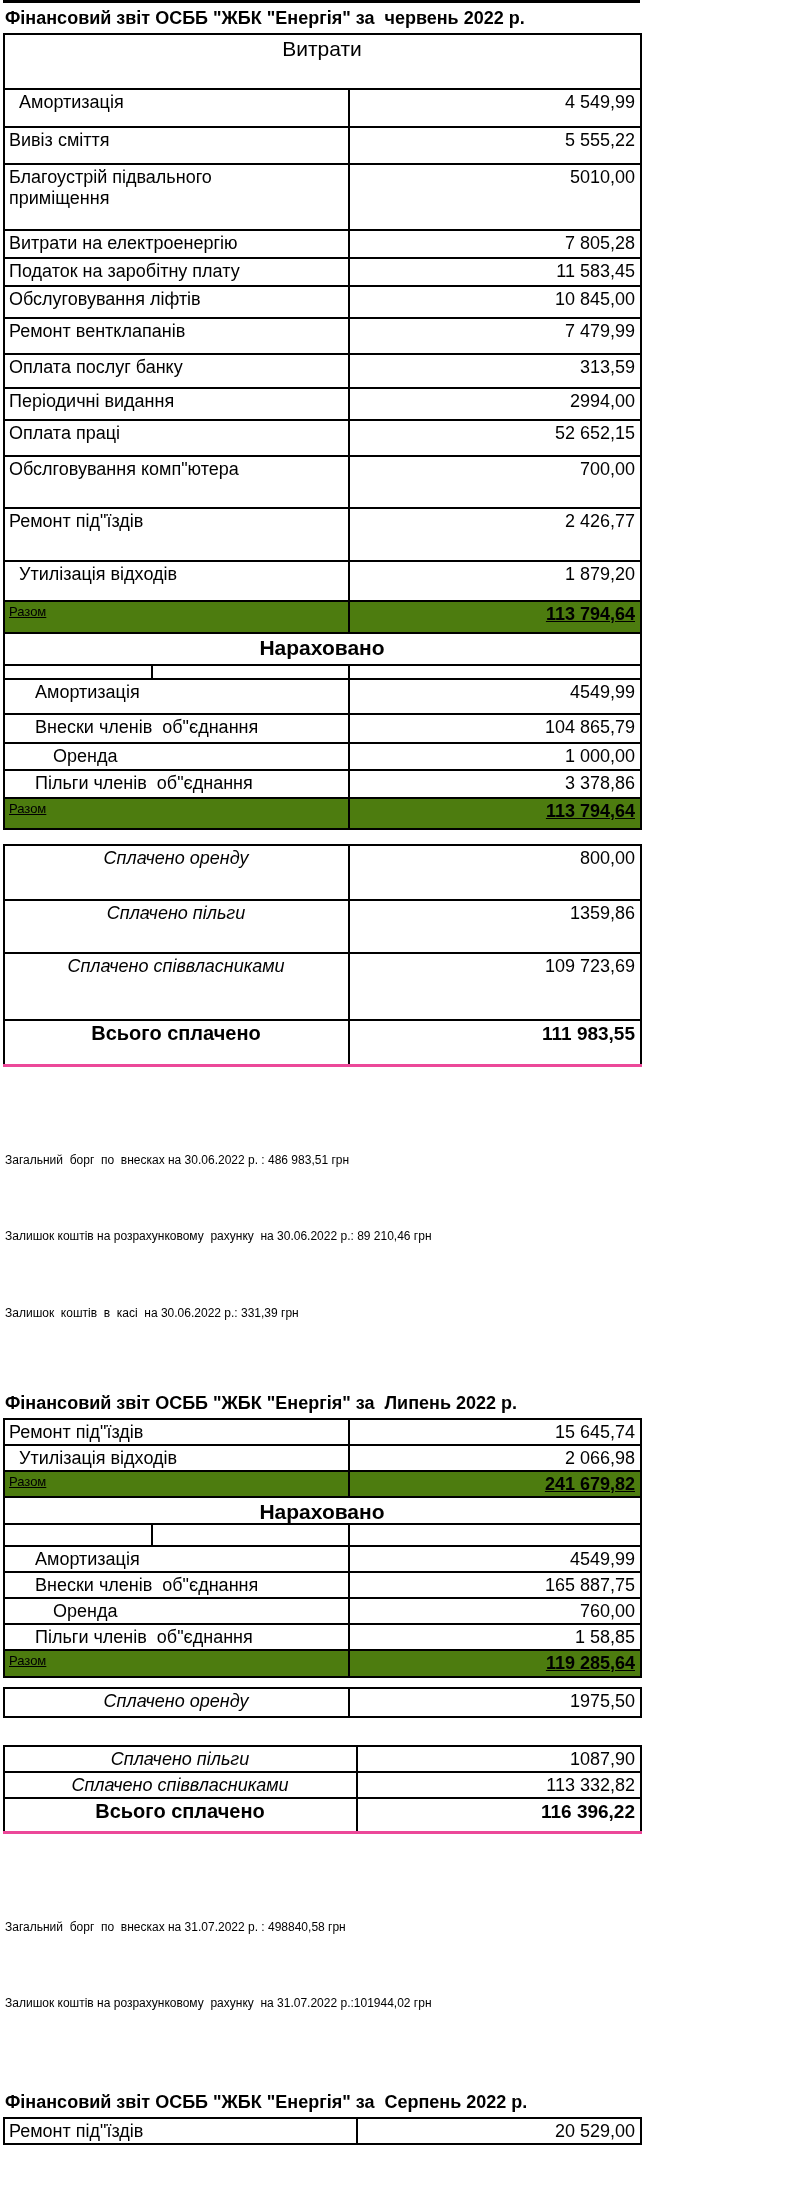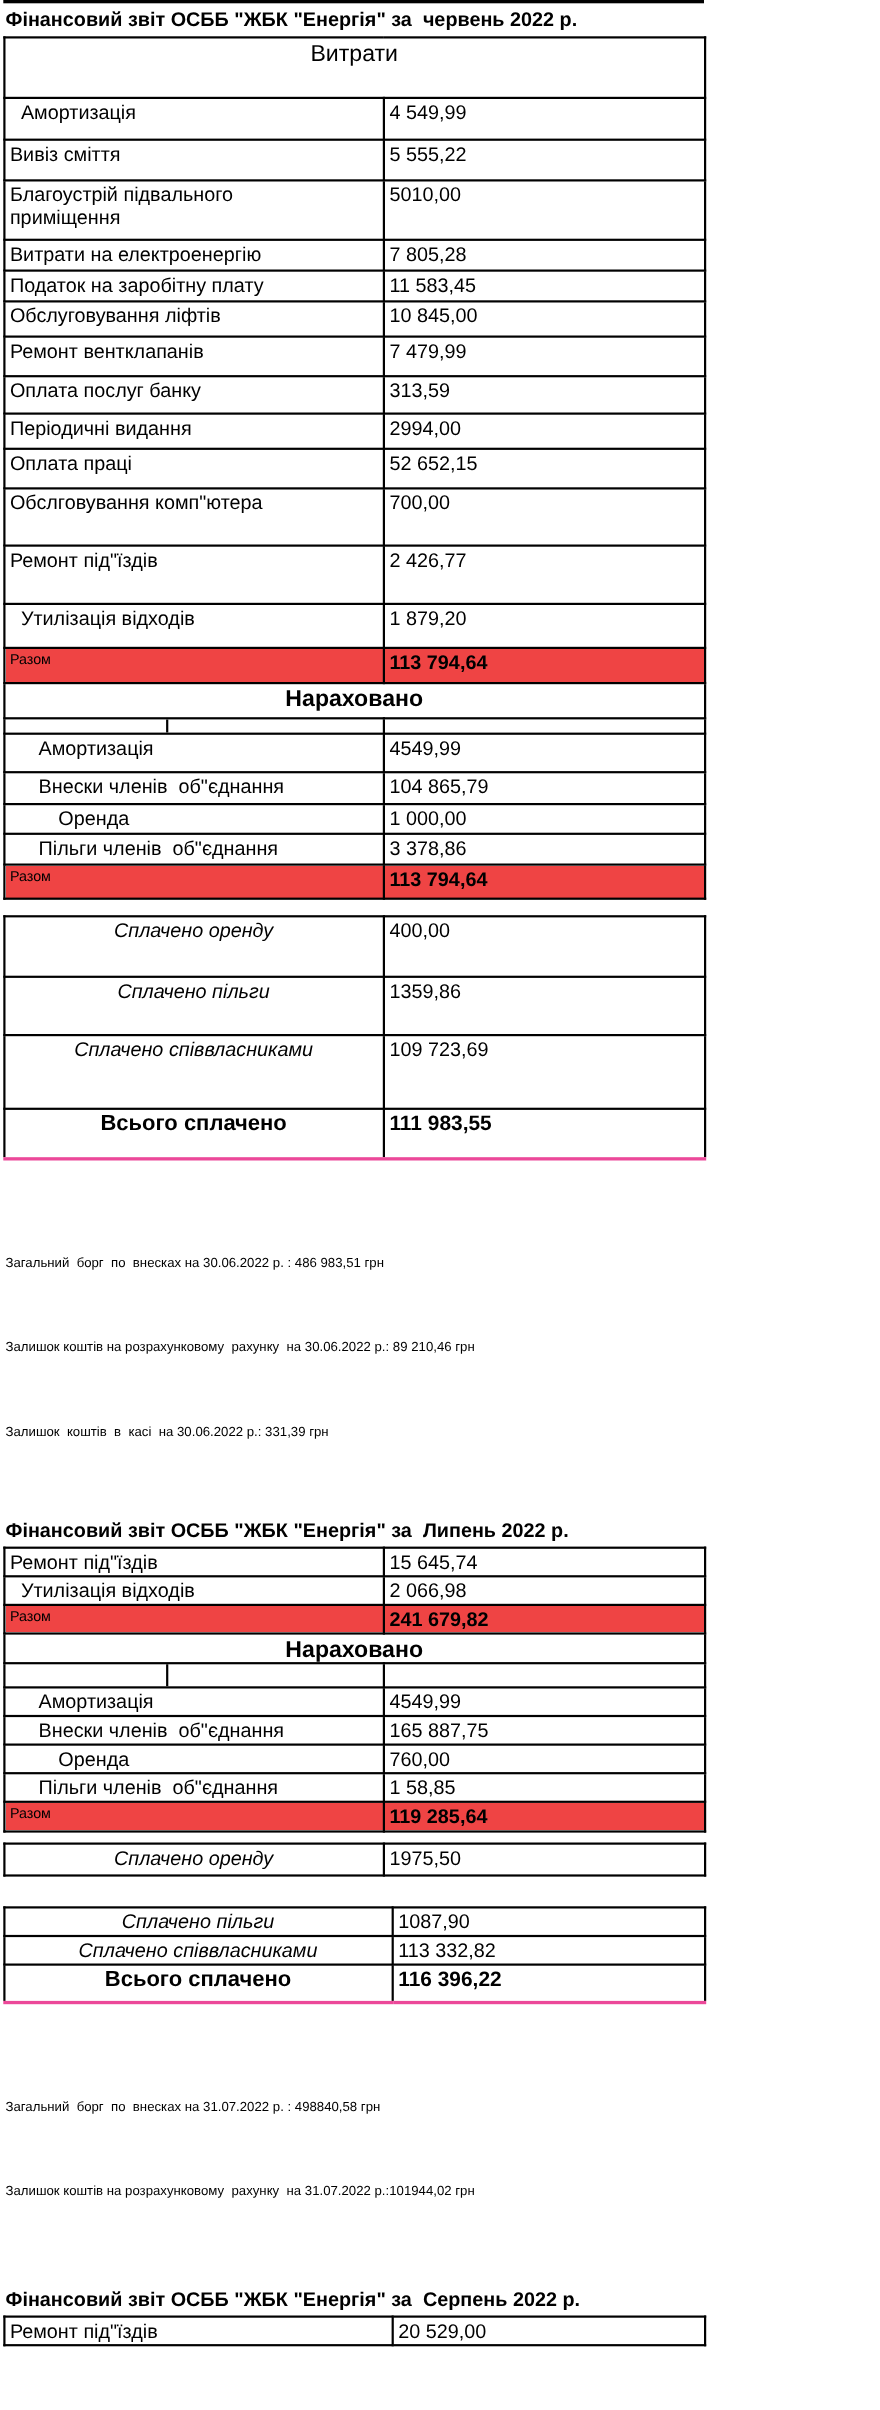--- a/index.html
+++ b/index.html
@@ -7,26 +7,26 @@
   .doc{padding:0 0 30px 3px;}
   .top-rule{width:637px;height:3px;background:#000;}
   .title{font-weight:bold;font-size:18px;margin:5px 0 4px 2px;white-space:pre-wrap;}
   .title.m2{margin-top:16px;}
   .title.m3{margin-top:24px;}
   table{border-collapse:collapse;table-layout:fixed;width:637px;}
   table.t-a col.c1{width:345px;} table.t-a col.c2{width:292px;}
   table.t-b col.c1{width:353px;} table.t-b col.c2{width:284px;}
   td{border:2px solid #000;padding:2px 5px 1px 4px;font-size:18px;line-height:21px;
      vertical-align:top;overflow:hidden;white-space:pre-wrap;}
-  td.num{text-align:left;}
+  td.num{text-align:right;}
   td.ind1{padding-left:14px;}
   td.ind2{padding-left:30px;}
   td.ind3{padding-left:48px;}
   td.ctr{text-align:center;font-style:italic;}
-  tr.razom td{background:#ef4444;}
+  tr.razom td{background:#4d7c0f;text-decoration:underline;}
   tr.razom td.lbl{font-size:13px;line-height:15px;}
   tr.razom td.num{font-weight:bold;}
   td.sec-hdr{font-size:21px;text-align:center;font-weight:normal;padding-top:3px;}
   td.sec-hdr.bold{font-weight:bold;}
   tr.total td{font-weight:bold;}
   tr.total td.lbl{font-size:20px;text-align:center;}
   tr.total td.num{font-size:19px;}
   tr.thickb td{border-bottom:3px solid #ec4899;}
   tr.sp td{padding:0;}
   tr.sp td.lbl{position:relative;}
@@ -53,21 +53,21 @@
           <td colspan="2" class="sec-hdr">Витрати</td>
         </tr>
     <tr style="height:38px">
           <td class="ind1">Амортизація</td>
           <td class="num">4 549,99</td>
         </tr>
     <tr style="height:37px">
           <td>Вивіз сміття</td>
           <td class="num">5 555,22</td>
         </tr>
-    <tr style="height:54px">
+    <tr style="height:66px">
           <td>Благоустрій підвального
 приміщення</td>
           <td class="num">5010,00</td>
         </tr>
     <tr style="height:28px">
           <td>Витрати на електроенергію</td>
           <td class="num">7 805,28</td>
         </tr>
     <tr style="height:28px">
           <td>Податок на заробітну плату</td>
@@ -142,21 +142,21 @@
   <div class="gap14"></div>
 
   <table class="t-a">
     <colgroup>
         <col class="c1">
         <col class="c2">
       </colgroup>
     <tbody>
         <tr style="height:55px">
           <td class="ctr">Сплачено оренду</td>
-          <td class="num">400,00</td>
+          <td class="num">800,00</td>
         </tr>
     <tr style="height:53px">
           <td class="ctr">Сплачено пільги</td>
           <td class="num">1359,86</td>
         </tr>
     <tr style="height:67px">
           <td class="ctr">Сплачено співвласниками</td>
           <td class="num">109 723,69</td>
         </tr>
     <tr class="total thickb" style="height:45px">

